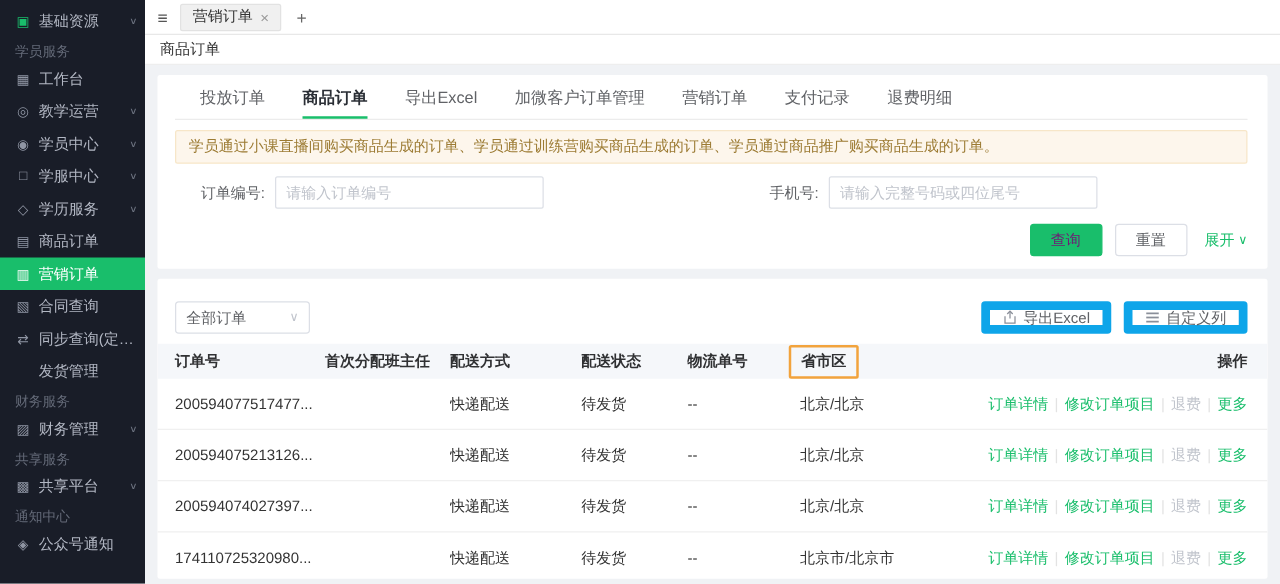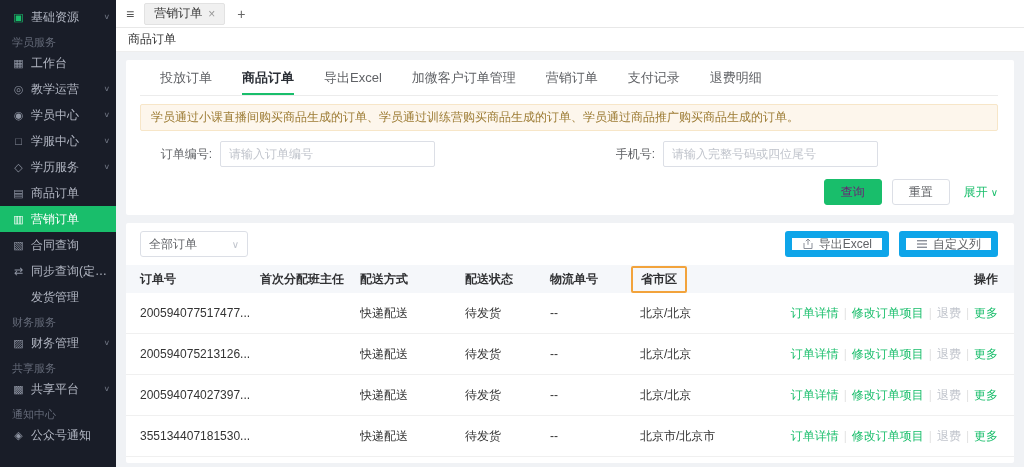--- a/index.html
+++ b/index.html
@@ -47,21 +47,21 @@
   .fgroup input::placeholder { color:#c0c4cc; }
 
   .btn-row { display:flex; justify-content:flex-end; align-items:center; gap:10px; margin-top:12px; }
   .btn { height:26px; padding:0 16px; border-radius:3px; font-size:12px; cursor:pointer; font-family:inherit; }
   .btn-primary { background:#19be6b; border:1px solid #19be6b; color:#701a75; }
   .btn-plain { background:#fff; border:1px solid #dcdfe6; color:#606266; }
   .expand { color:#19be6b; cursor:pointer; display:flex; align-items:center; gap:3px; margin-left:4px; }
   .expand .chev { font-size:10px; }
 
   
-  .card2 { margin-top:8px; padding-top:8px; height:240px; overflow:hidden; }
+  .card2 { margin-top:8px; padding-top:18px; height:240px; overflow:hidden; }
   .toolbar { display:flex; justify-content:space-between; align-items:center; padding:0 16px 0 14px; }
   .select { width:108px; height:26px; border:1px solid #dcdfe6; border-radius:3px; display:flex; align-items:center; justify-content:space-between; padding:0 8px; color:#606266; cursor:pointer; background:#fff; }
   .select .chev { color:#c0c4cc; font-size:10px; }
   .tool-right { display:flex; gap:10px; }
   .tool-btn { height:26px; display:flex; align-items:center; gap:5px; padding:0 10px; background:#fff; border:7px solid #0ea5e9; border-radius:3px; color:#606266; font-size:12px; cursor:pointer; font-family:inherit; }
   .tool-btn svg { display:block; }
 
   .thead, .trow { display:grid; grid-template-columns:120px 100px 105px 85px 90px 140px minmax(0,1fr); align-items:center; padding:0 16px 0 14px; }
   .thead { margin-top:8px; background:#f5f7fa; height:28px; font-weight:bold; color:#303133; }
   .th-op, .td-op { text-align:right; white-space:nowrap; }
@@ -268,21 +268,21 @@
           <div class="td">快递配送</div>
           <div class="td">待发货</div>
           <div class="td">--</div>
           <div class="td">北京/北京</div>
           <div class="td td-op">
             <span class="act green">订单详情</span><span class="sep">|</span><span class="act green">修改订单项目</span><span class="sep">|</span><span class="act muted">退费</span><span class="sep">|</span><span class="act green">更多</span>
           </div>
         </div>
 
         <div class="trow">
-          <div class="td">355134407181530...</div>
+          <div class="td">174110725320980...</div>
           <div class="td"></div>
           <div class="td">快递配送</div>
           <div class="td">待发货</div>
           <div class="td">--</div>
           <div class="td">北京市/北京市</div>
           <div class="td td-op">
             <span class="act green">订单详情</span><span class="sep">|</span><span class="act green">修改订单项目</span><span class="sep">|</span><span class="act muted">退费</span><span class="sep">|</span><span class="act green">更多</span>
           </div>
         </div>
 

